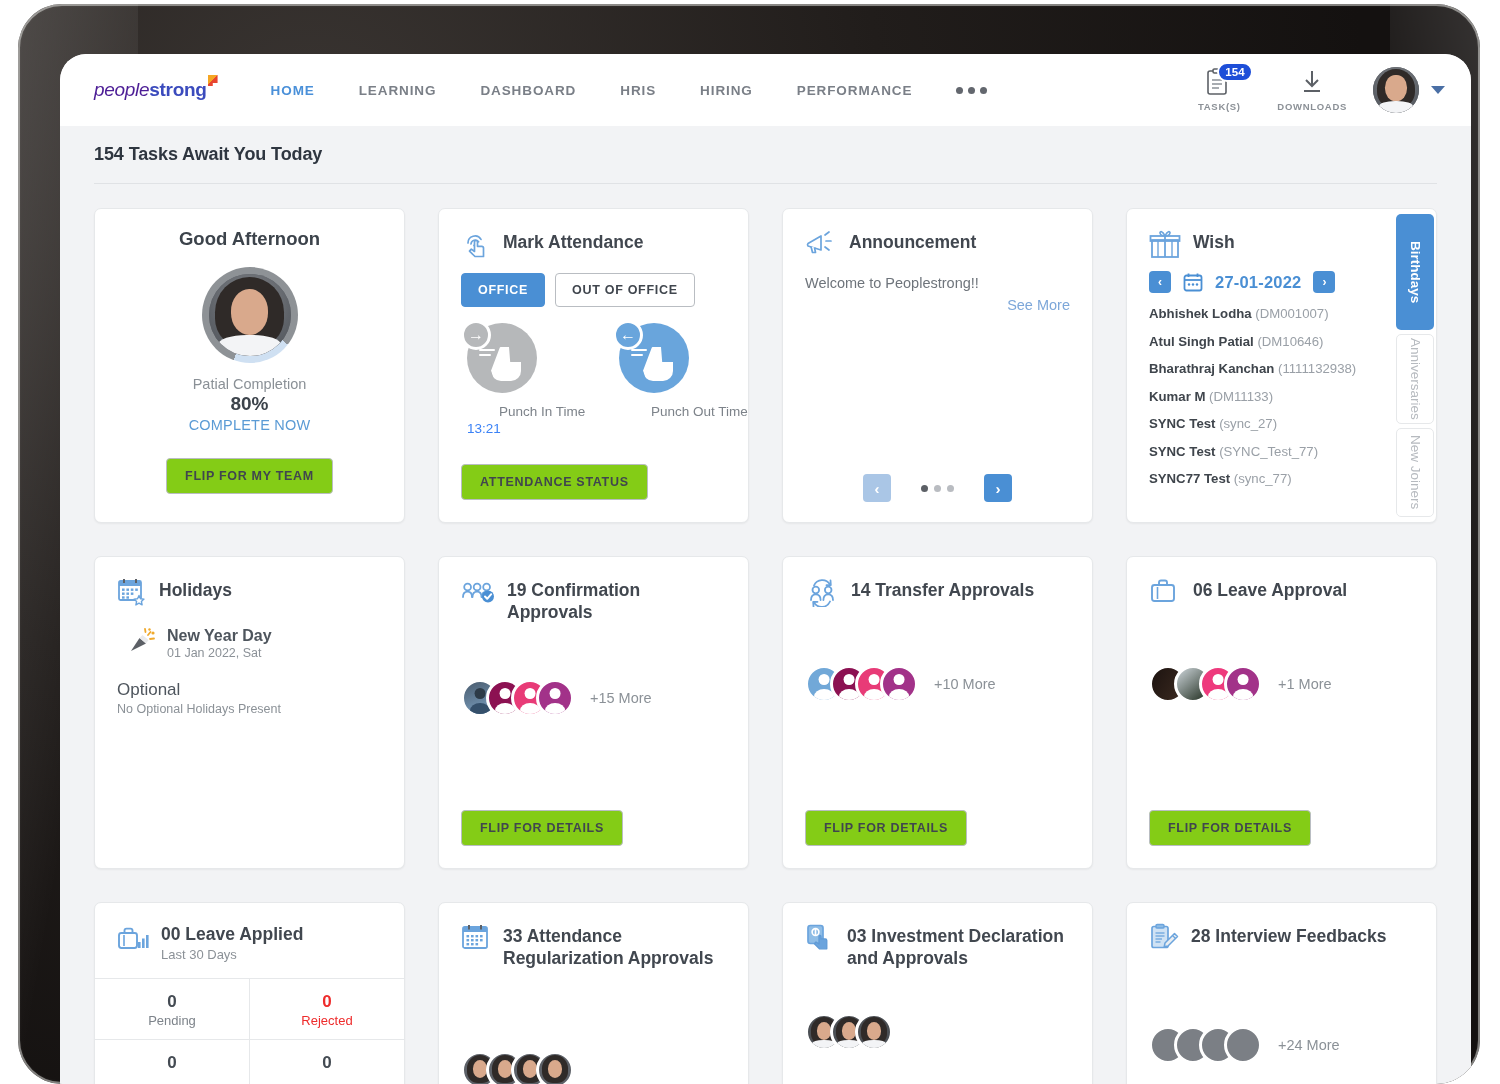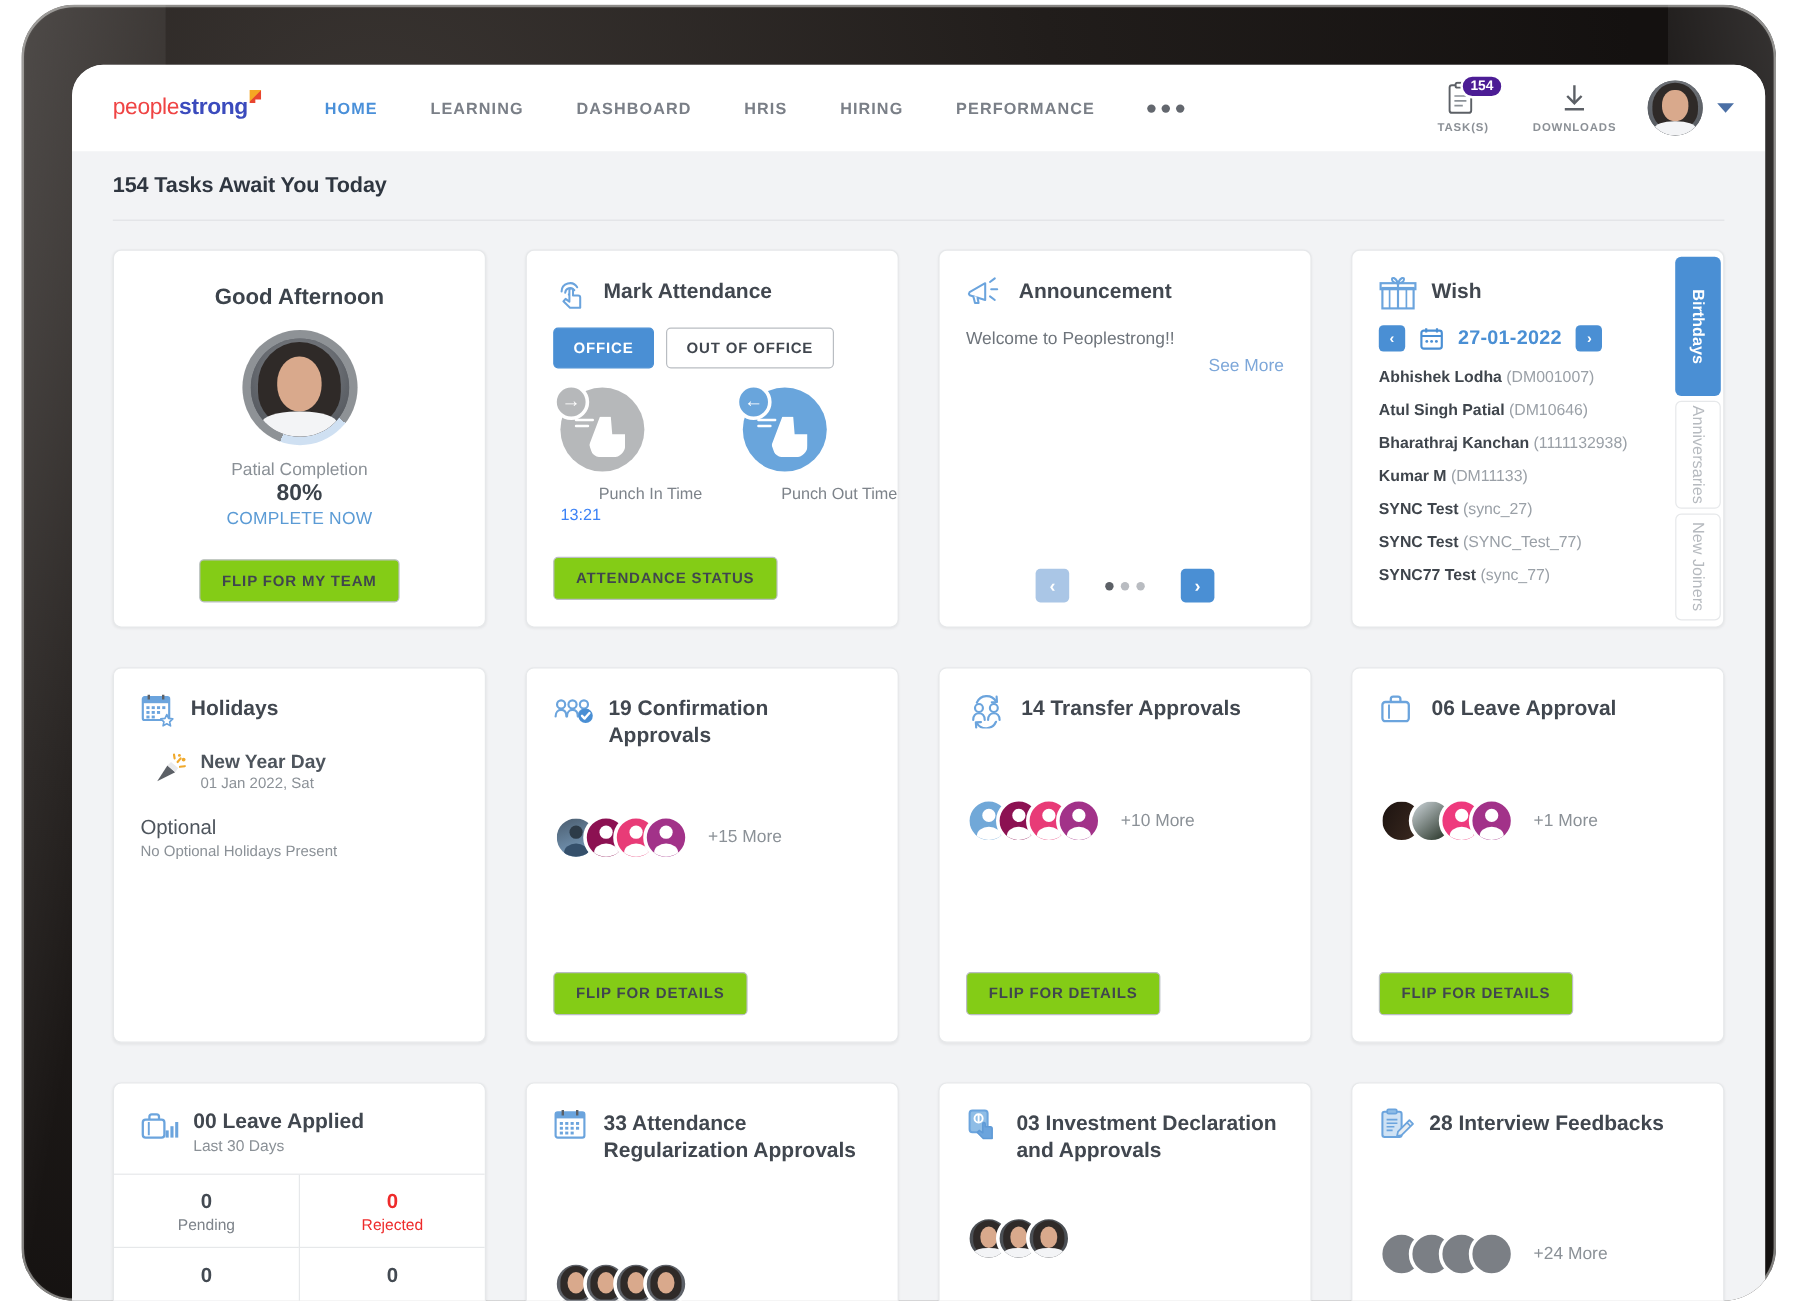--- a/index.html
+++ b/index.html
@@ -66,21 +66,21 @@
     border-top-right-radius: 26px;
     display: flex; align-items: center;
   }
   #brand {
     margin-left: 34px;
     font-size: 19px;
     letter-spacing: -.3px;
     position: relative;
     white-space: nowrap;
   }
-  #brand .b-people { color:#ef4444; font-weight:400; }
+  #brand .b-people { color:#4c1d95; font-weight:400;font-style:italic; }
   #brand .b-strong { color:#3b4bbd; font-weight:700; }
   #brand .b-mark {
     position:absolute; top:-4px; right:-11px;
     width:10px; height:11px;
     background:linear-gradient(135deg,#f5a623 0%,#f5a623 45%,#e8452f 46%,#e8452f 100%);
     clip-path: polygon(0 0,100% 0,100% 72%,52% 72%,52% 100%,0 100%);
   }
   #mainnav { display:flex; align-items:center; margin-left: 42px; }
   .nav-item {
     font-size: 13.5px; font-weight: 700; letter-spacing: .9px;
@@ -95,21 +95,21 @@
     position:absolute; right:26px; top:0; height:72px;
     display:flex; align-items:center; gap:26px;
   }
   .tn-block{
     display:flex;flex-direction:column;align-items:center;gap:5px;cursor:pointer;position:relative;
     min-width:64px;
   }
   .tn-label{font-size:9.5px;letter-spacing:.7px;color:#8b9096;font-weight:600;}
   #task-badge{
     position:absolute; left:50%; margin-left:-2px; top:-6px;
-    background:#4c1d95;color:#fff;font-size:11.5px;font-weight:700;
+    background:#1d4ed8;color:#fff;font-size:11.5px;font-weight:700;
     border-radius:11px;padding:1.5px 6px;line-height:13px;
     border:2px solid #fff;
   }
   #avatar-wrap{display:flex;align-items:center;gap:12px;cursor:pointer;}
   #avatar{
     width:46px;height:46px;border-radius:50%;overflow:hidden;
     background:#5d6168;position:relative;flex:none;
   }
   .face-bg{position:absolute;inset:0;background:radial-gradient(circle at 50% 36%,#8d8f93 0%,#5f6369 60%,#4b4e53 100%);}
   .face-hair{position:absolute;left:8%;top:4%;width:84%;height:86%;border-radius:50% 50% 42% 42%;background:#2f2a28;}
@@ -132,21 +132,21 @@
     display:grid;
     grid-template-columns: repeat(4, 1fr);
     gap: 33px;
   }
   .card{
     background:#fff;border-radius:7px;border:1px solid #e6e8ea;
     box-shadow:0 1px 2px rgba(0,0,0,.05);
     position:relative;
     padding: 20px 22px;
   }
-  .card.r1{height:315px;justify-content:flex-end;}
+  .card.r1{height:315px;}
   .card.r2{height:313px;}
   .card.r3{height:315px;}
 
   .card-title{
     font-size:17.5px;font-weight:700;color:#41474f;line-height:1.28;
   }
   .card-head{display:flex;align-items:flex-start;gap:12px;}
   .card-head .ttl{padding-top:2px;}
 
   

